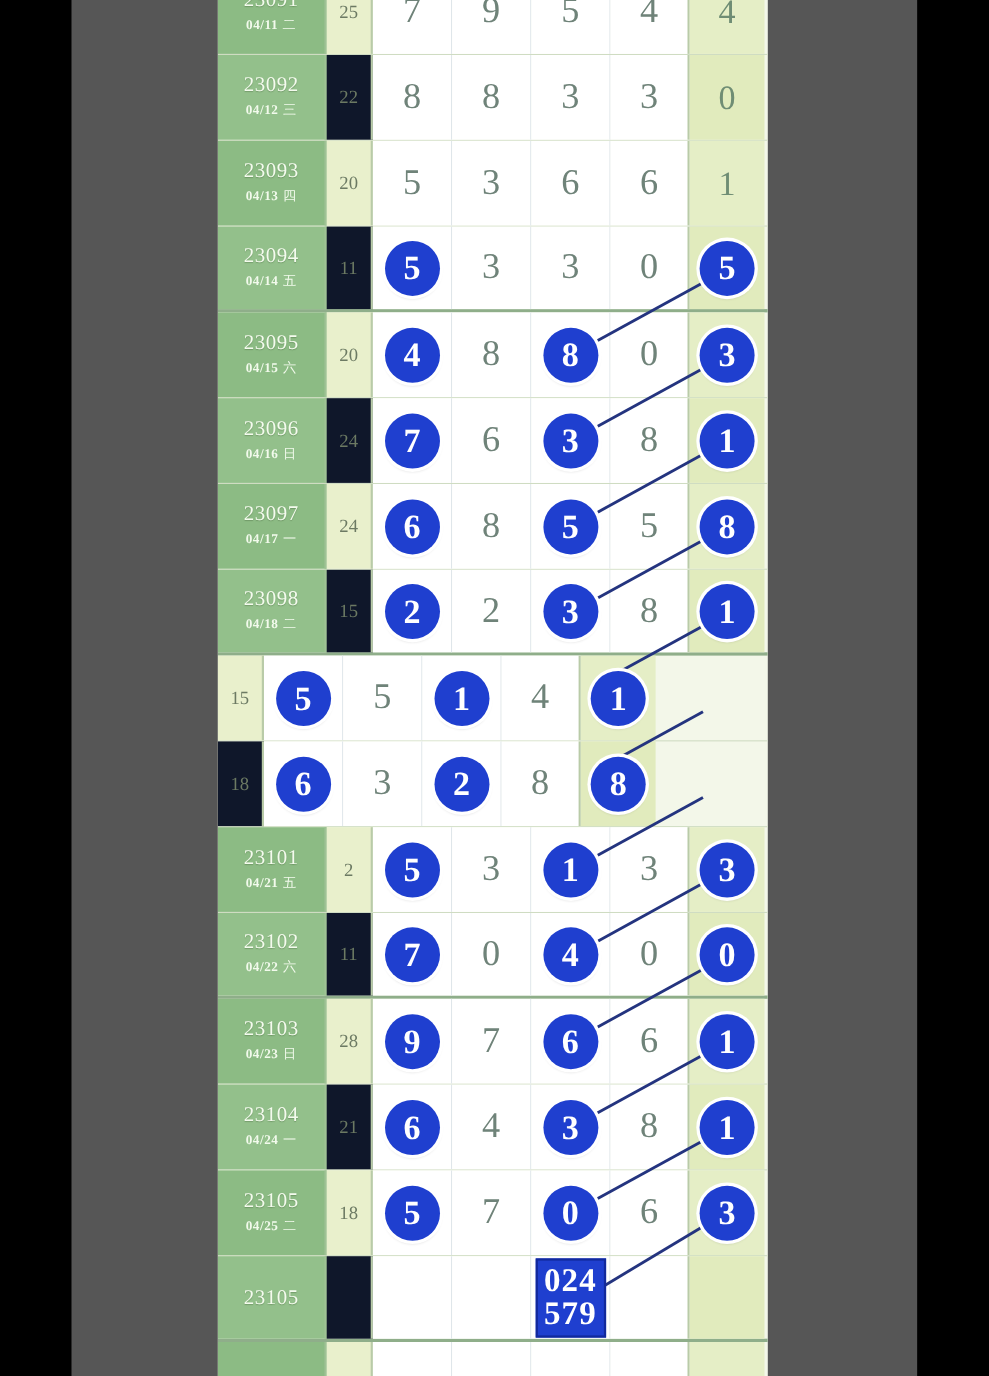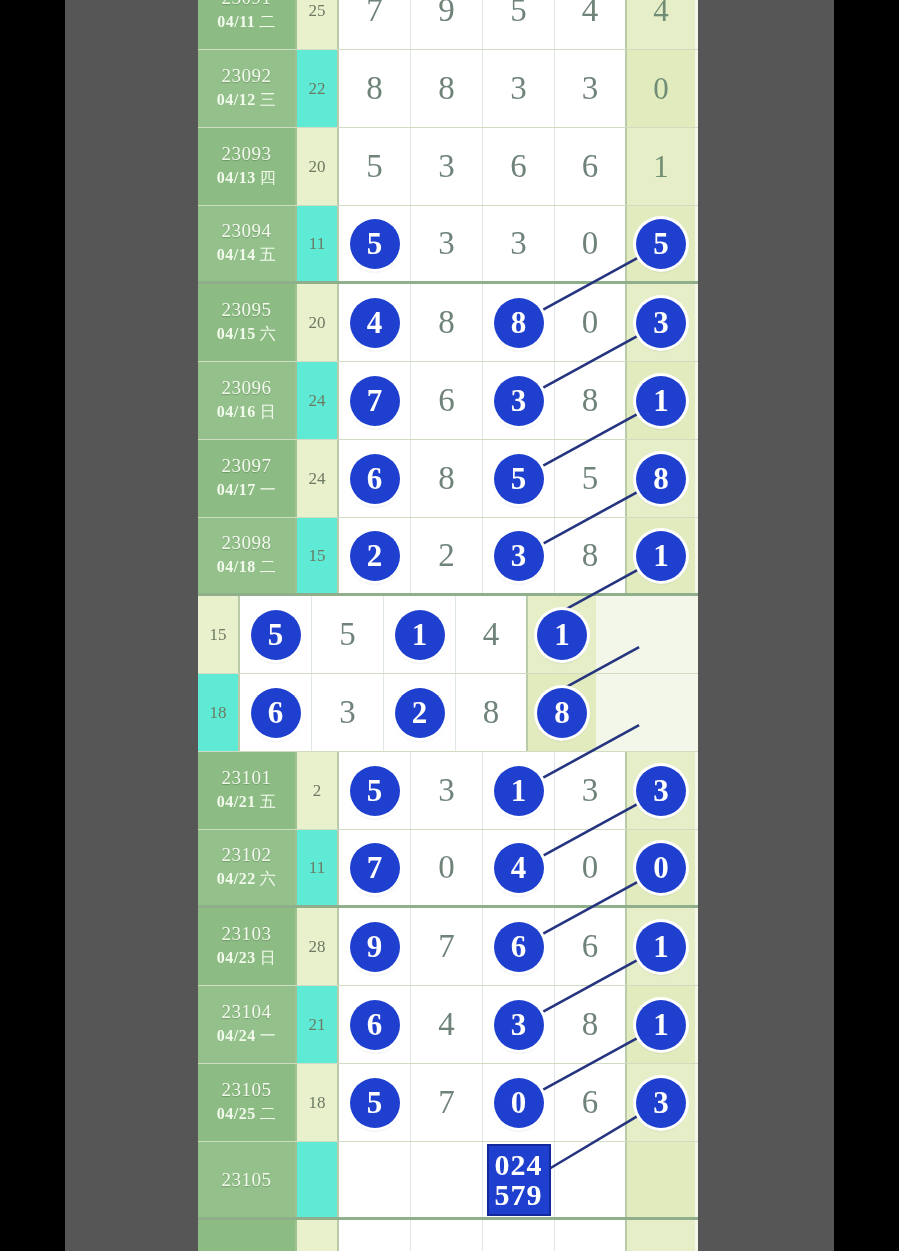--- a/index.html
+++ b/index.html
@@ -72,35 +72,35 @@
   .row.alt .c-issue { background: #93c08b; }
   .issue-no {
     color: #f4fbee;
     font-size: 19px;
     letter-spacing: 0.5px;
     line-height: 1.05;
     text-shadow: 0 1px 1px rgba(60,90,50,.35);
   }
   .issue-date {
     color: #f2faec;
-    font-size: 16px;
+    font-size: 12px;
     font-weight: bold;
     margin-top: 4px;
     letter-spacing: .5px;
   }
   .issue-date .wd { margin-left: 4px; font-weight: normal; }
   
   .c-sum {
     width: 42px;
     background: #e9f0cc;
     color: #6c7a63;
     font-size: 17px;
     border-right: 2px solid #b9cba8;
   }
-  .row.alt .c-sum { background: #5eead4; font-family: Liberation Serif, serif; }
+  .row.alt .c-sum { background: #0f172a; font-family: Liberation Serif, serif; }
   
   .c-num {
     width: 72px;
     background: #ffffff;
     border-right: 1px solid #dfe6ea;
     color: #6f8379;
     font-size: 33px;
   }
   .c-num.last-white { border-right: 2px solid #b9cba8; }
   

